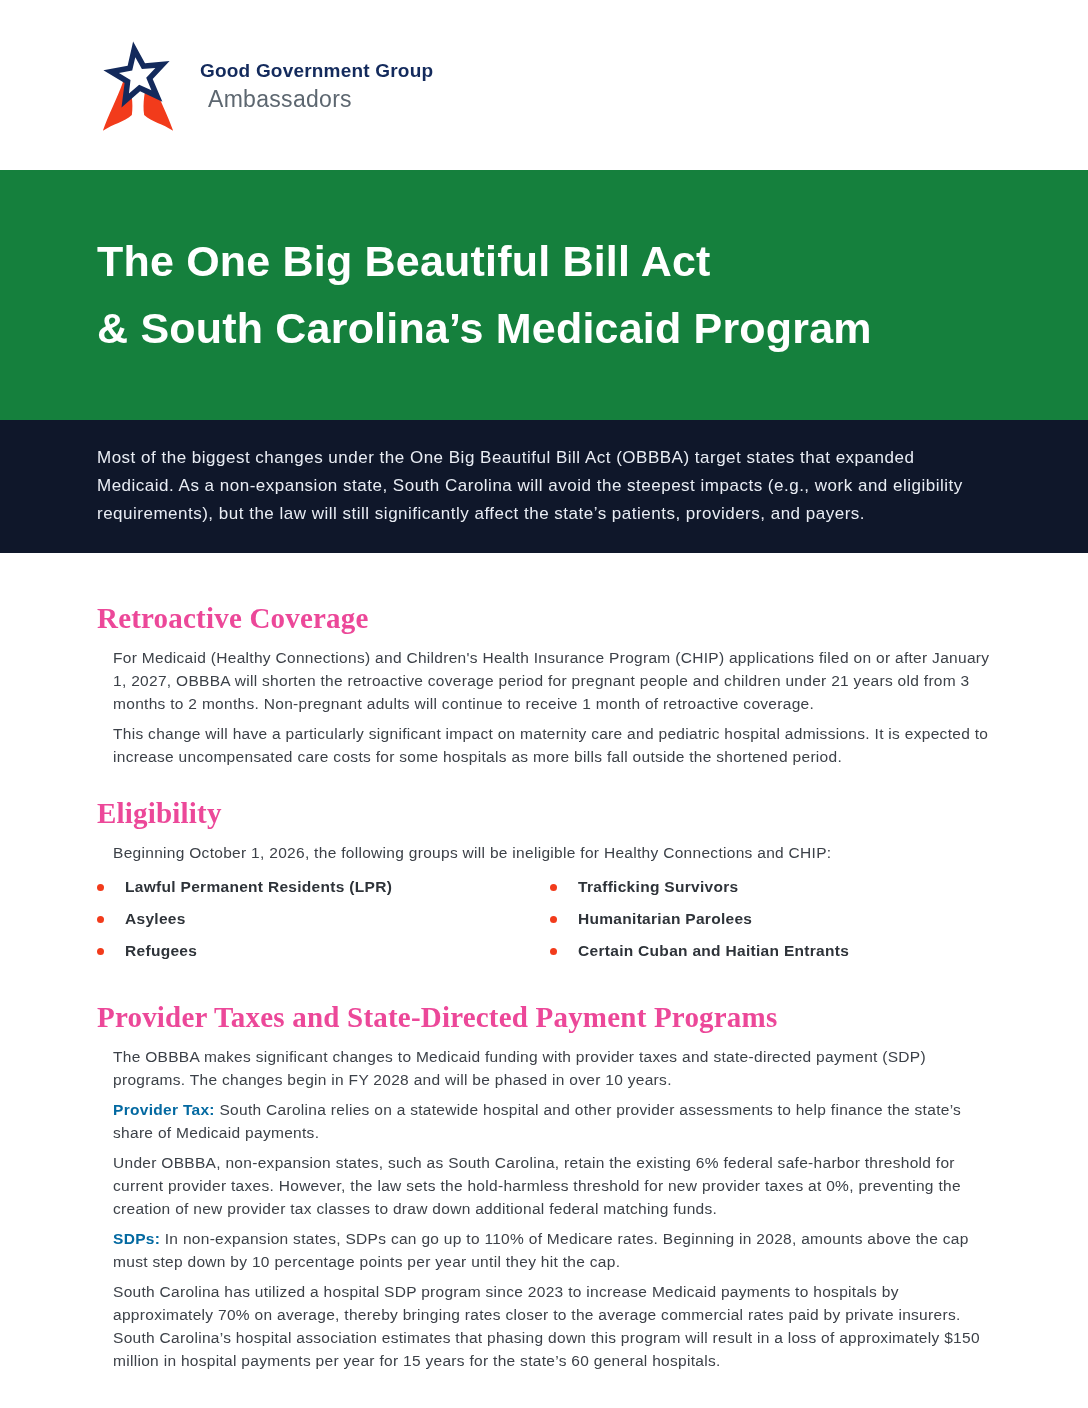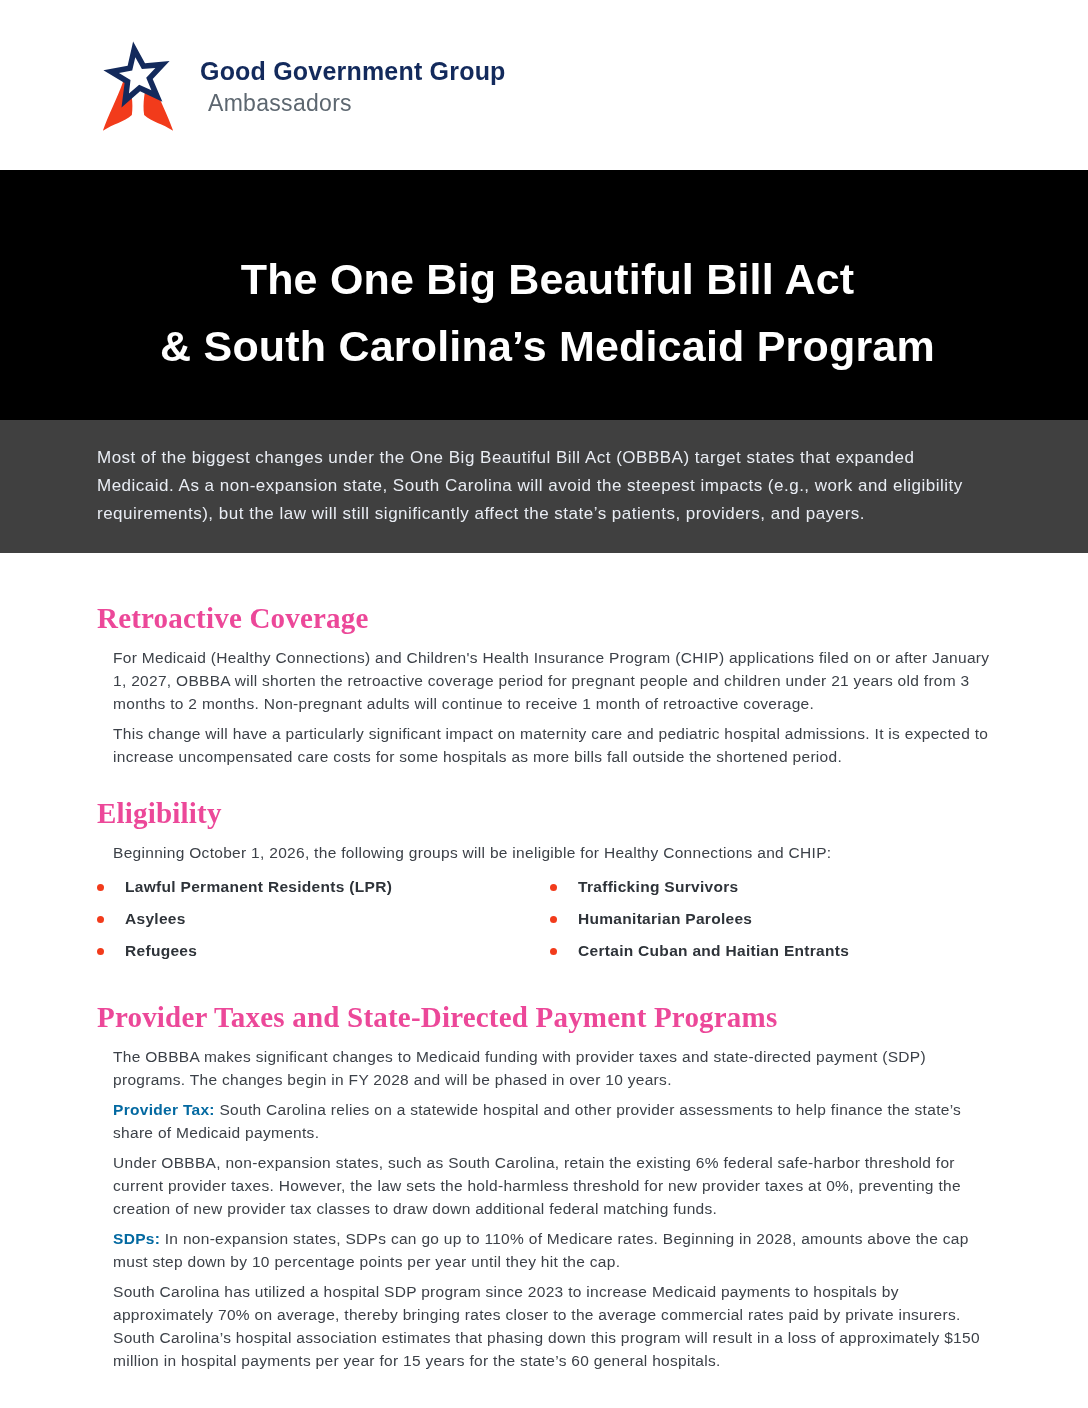--- a/index.html
+++ b/index.html
@@ -12,38 +12,38 @@
     background: #ffffff;
     overflow: hidden;
     font-family: "Liberation Sans", sans-serif;
   }
 
   
   .masthead { height: 170px; padding: 36px 0 0 94px; }
   .logo { display: flex; align-items: center; gap: 18px; }
   .logo svg { display: block; }
   .logo-title {
-    font-size: 25px; font-weight: bold; color: #132A5C; letter-spacing: 0.2px;
+    font-size: 19px; font-weight: bold; color: #132A5C; letter-spacing: 0.2px;
   }
   .logo-sub {
     font-size: 23px; color: #5D6770; margin-top: 4px; letter-spacing: 0.3px; margin-left: 8px;
   }
 
   
   .hero {
-    height: 250px; background: #000000; padding: 76px 90px 0 97px; text-align: center;
+    height: 250px; background: #15803d; padding: 58px 90px 0 97px;
   }
   .hero h1 { margin: 0; }
   .hero h1 span {
     display: block; color: #ffffff; font-size: 43px; line-height: 67px;
     font-weight: bold; letter-spacing: 0.2px;
   }
 
   
-  .intro-band { background: #404040; padding: 24px 95px 25px 97px; }
+  .intro-band { background: #0f172a; padding: 24px 95px 25px 97px; }
   .intro-band p {
     margin: 0; color: #E9EDF4; font-size: 17px; line-height: 28px;
     letter-spacing: 0.5px; max-width: 910px;
   }
 
   
   main { padding: 20px 97px 0 97px; }
   h2 {
     font-family: "Liberation Serif", serif; font-weight: bold;
     color: #ec4899; font-size: 29px; line-height: 38px;

